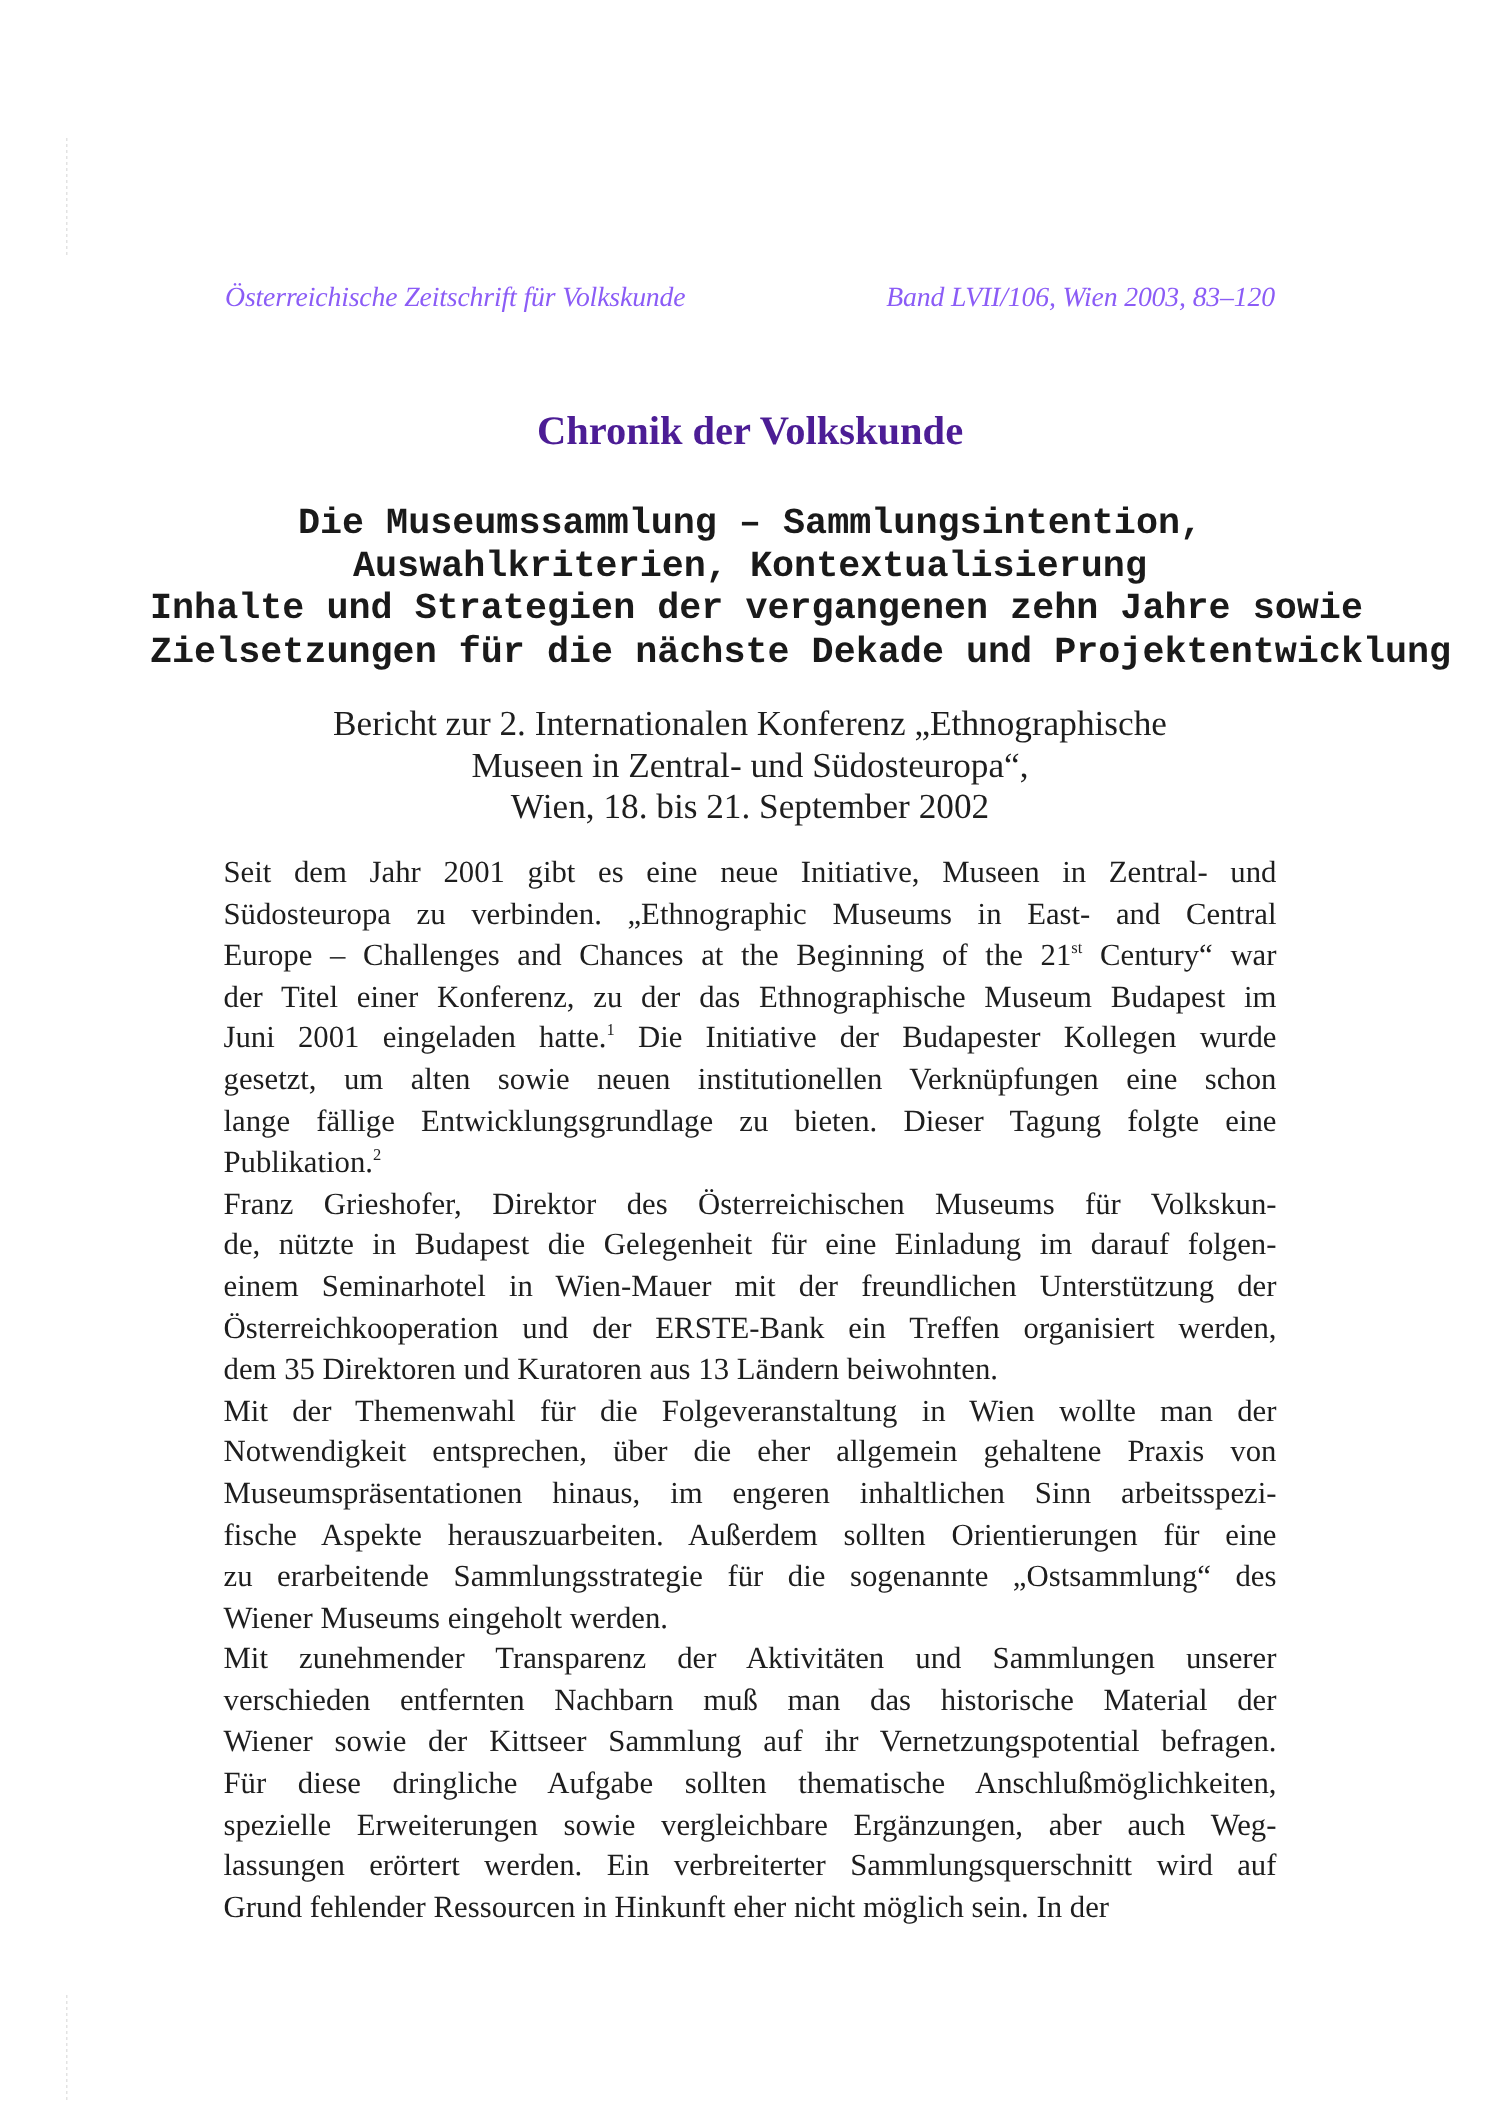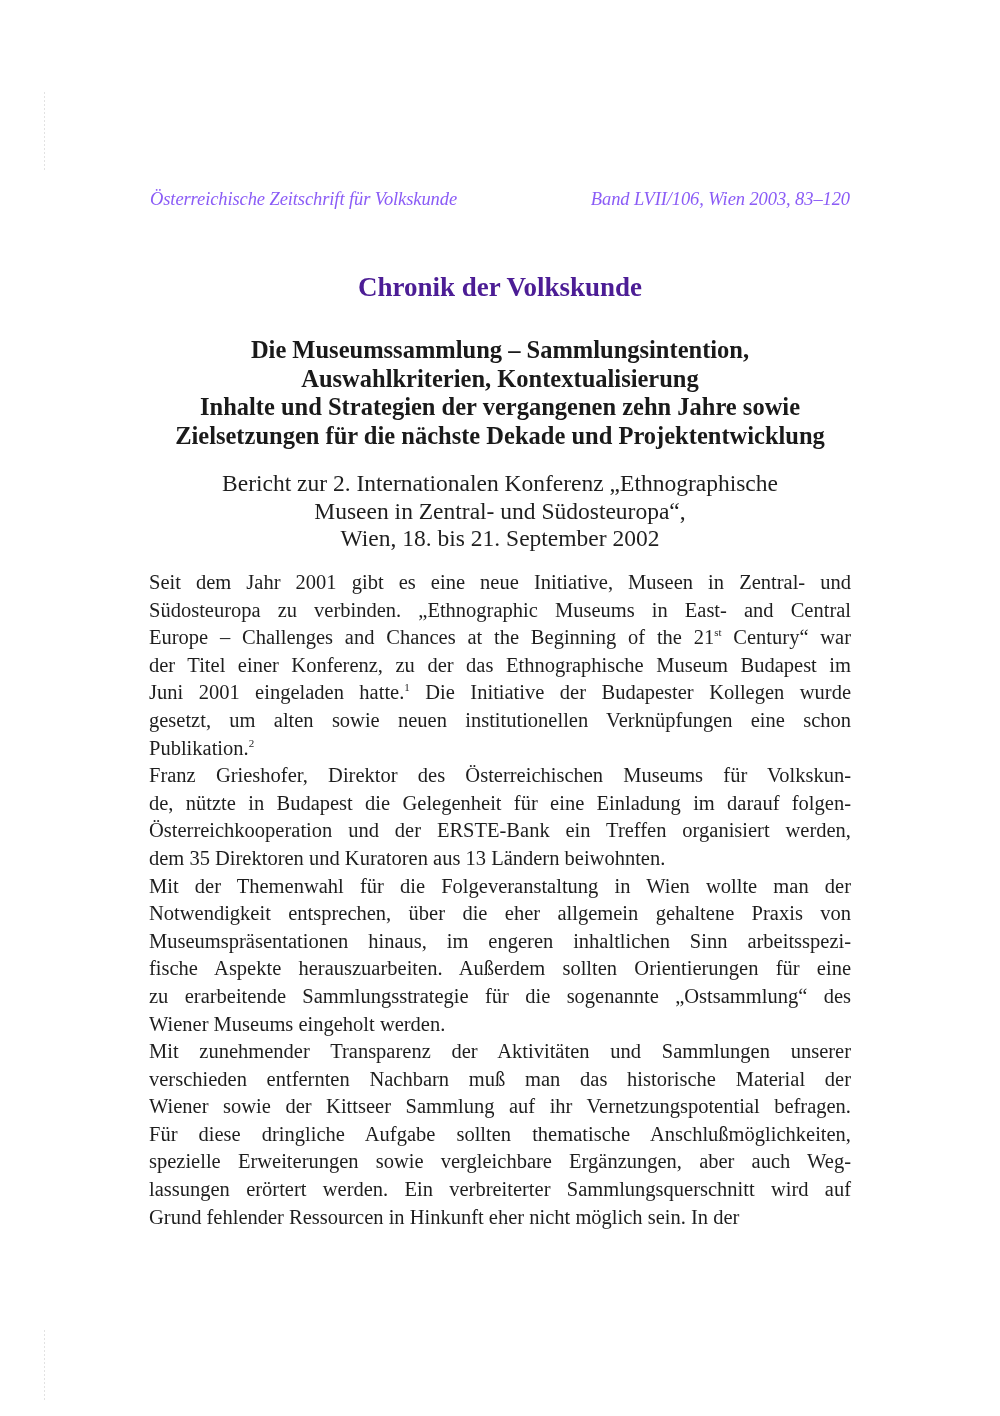--- a/index.html
+++ b/index.html
@@ -49,21 +49,21 @@
       position: absolute;
       top: 336px;
       left: 100px;
       width: 800px;
       text-align: center;
       font-weight: bold;
       font-size: 24.5px;
       line-height: 28.5px;
       color: #1a1a1a;
     }
-    .article-title div { white-space: nowrap; }
+    .article-title div { white-space: nowrap; font-family: Liberation Mono, monospace; }
     .subtitle {
       position: absolute;
       top: 470px;
       left: 100px;
       width: 800px;
       text-align: center;
       font-size: 23.5px;
       line-height: 27.5px;
       color: #1e1e1e;
     }
@@ -120,25 +120,27 @@
 </div>
 
 <div class="body-text" id="body-text">
     <div>
       <span class="line"><span>Seit dem Jahr 2001 gibt es eine neue Initiative, Museen in Zentral- und</span></span>
       <span class="line"><span>Südosteuropa zu verbinden. „Ethnographic Museums in East- and Central</span></span>
       <span class="line"><span>Europe – Challenges and Chances at the Beginning of the 21</span><sup>st</sup><span> Century“ war</span></span>
       <span class="line"><span>der Titel einer Konferenz, zu der das Ethnographische Museum Budapest im</span></span>
       <span class="line"><span>Juni 2001 eingeladen hatte.</span><sup>1</sup><span> Die Initiative der Budapester Kollegen wurde</span></span>
       <span class="line"><span>gesetzt, um alten sowie neuen institutionellen Verknüpfungen eine schon</span></span>
+      <span class="line"><span>lange fällige Entwicklungsgrundlage zu bieten. Dieser Tagung folgte eine</span></span>
       <span class="line last"><span>Publikation.</span><sup>2</sup><span></span></span>
     </div>
     <div>
       <span class="line"><span class="ind"></span><span>Franz Grieshofer, Direktor des Österreichischen Museums für Volkskun-</span></span>
       <span class="line"><span>de, nützte in Budapest die Gelegenheit für eine Einladung im darauf folgen-</span></span>
+      <span class="line"><span>einem Seminarhotel in Wien-Mauer mit der freundlichen Unterstützung der</span></span>
       <span class="line"><span>Österreichkooperation und der ERSTE-Bank ein Treffen organisiert werden,</span></span>
       <span class="line last"><span>dem 35 Direktoren und Kuratoren aus 13 Ländern beiwohnten.</span></span>
     </div>
     <div>
       <span class="line"><span class="ind"></span><span>Mit der Themenwahl für die Folgeveranstaltung in Wien wollte man der</span></span>
       <span class="line"><span>Notwendigkeit entsprechen, über die eher allgemein gehaltene Praxis von</span></span>
       <span class="line"><span>Museumspräsentationen hinaus, im engeren inhaltlichen Sinn arbeitsspezi-</span></span>
       <span class="line"><span>fische Aspekte herauszuarbeiten. Außerdem sollten Orientierungen für eine</span></span>
       <span class="line"><span>zu erarbeitende Sammlungsstrategie für die sogenannte „Ostsammlung“ des</span></span>
       <span class="line last"><span>Wiener Museums eingeholt werden.</span></span>

